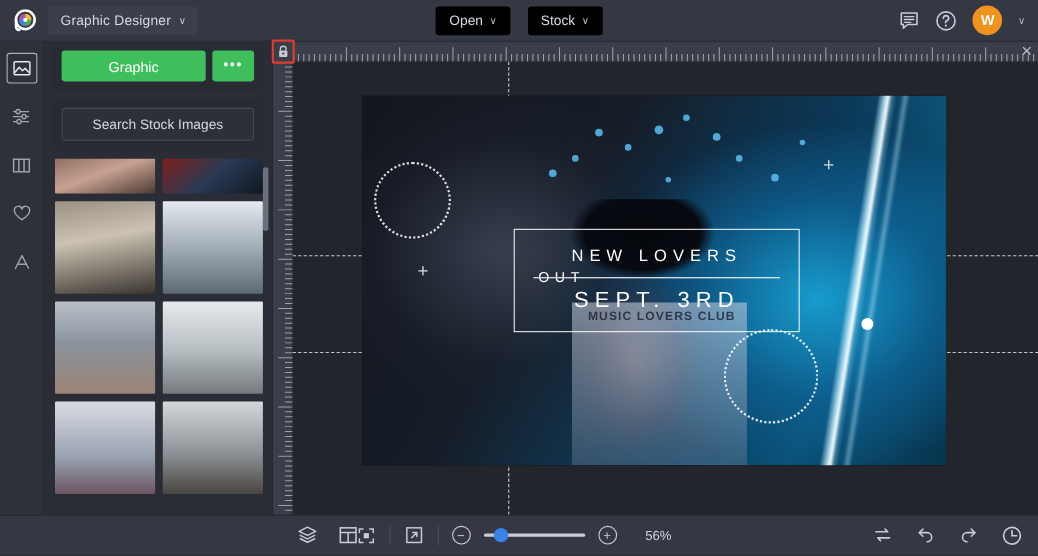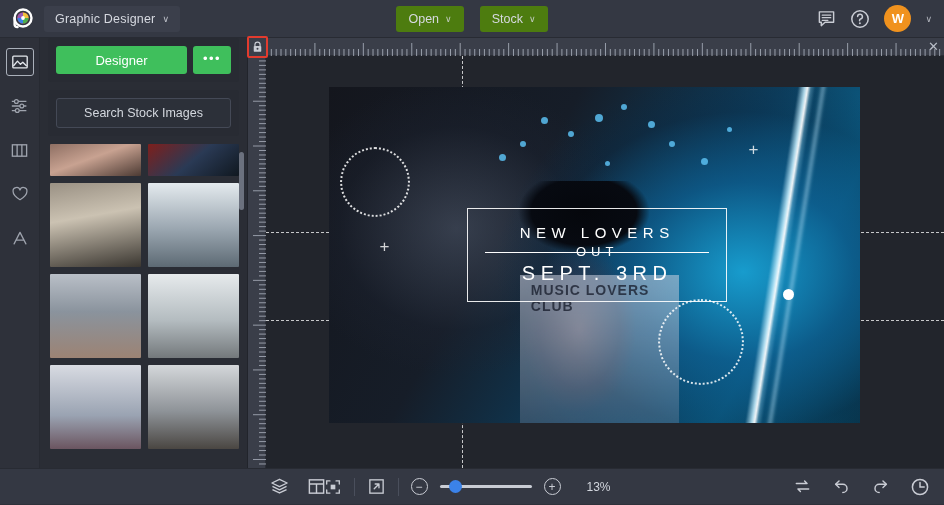--- a/index.html
+++ b/index.html
@@ -28,21 +28,21 @@
   }
   .center-btns {
     position: absolute; left: 0; right: 0; top: 0; height: 38px;
     display: flex; align-items: center; justify-content: center; gap: 16px;
     pointer-events: none;
   }
   .center-btns > * { pointer-events: auto; }
   .tb-btn {
     display: flex; align-items: center; gap: 6px;
     height: 26px; padding: 0 12px; border-radius: 3px;
-    background: #4d7c0f; font-size: 12.5px; color: #d6d9e0; cursor: pointer;
+    background: #000000; font-size: 12.5px; color: #d6d9e0; cursor: pointer;
   }
   .topbar-right {
     margin-left: auto; display: flex; align-items: center; gap: 14px;
     padding-right: 12px; position: relative; z-index: 2;
   }
   .ic { display: inline-flex; align-items: center; justify-content: center; cursor: pointer; }
   .avatar {
     width: 27px; height: 27px; border-radius: 50%; background: #f0921e;
     color: #fff; font-size: 13px; font-weight: bold;
     display: flex; align-items: center; justify-content: center; cursor: pointer;
@@ -155,39 +155,39 @@
       radial-gradient(ellipse 36% 22% at 50% 12%, #05070c 0%, #070a11 60%, rgba(7,10,17,0) 75%),
       radial-gradient(ellipse 30% 42% at 48% 58%, rgba(140,110,115,.55) 0%, rgba(60,55,75,.35) 55%, rgba(0,0,0,0) 78%);
   }
   .shirt {
     position: absolute; left: 36%; bottom: 0; width: 30%; height: 44%;
     background: linear-gradient(180deg, rgba(205,210,225,.55), rgba(120,135,160,.35));
     filter: blur(.6px);
   }
   .shirt-txt {
     position: absolute; left: 38%; bottom: 2%; width: 26%; height: 40%;
-    color: rgba(20,25,40,.75); font-size: 14px; font-weight: bold; line-height: 1.15;
-    letter-spacing: 1px; text-align: left; overflow: hidden; font-family: "Liberation Sans", sans-serif;
+    color: rgba(20,25,40,.75); font-size: 11px; font-weight: bold; line-height: 1.15;
+    letter-spacing: 1px; text-align: right; overflow: hidden; font-family: "Liberation Sans", sans-serif;
   }
   .bokeh { position: absolute; border-radius: 50%; background: rgba(90,190,240,.85); filter: blur(.6px); }
   .dot-circle { position: absolute; border: 2px dotted rgba(255,255,255,.85); border-radius: 50%; }
   .plus { position: absolute; color: rgba(255,255,255,.8); font-size: 17px; line-height: 1; font-weight: 300;}
   .whitedot { position: absolute; width: 11px; height: 11px; border-radius: 50%; background: #fff; }
 
   .textframe {
     position: absolute; left: 26%; top: 36%; width: 49%; height: 28%;
     border: 1px solid rgba(255,255,255,.9);
   }
   .art-text {
     position: absolute; left: 26%; top: 36%; width: 49%; height: 28%;
     display: flex; flex-direction: column; align-items: center; justify-content: center;
     color: #fff; font-family: "Liberation Sans", sans-serif;
   }
   .t1 { font-size: 15px; letter-spacing: 5.5px; font-weight: 300; }
-  .t2wrap { position: relative; width: 86%; display: flex; align-items: center; justify-content: center; margin: 3px 0; }
+  .t2wrap { position: relative; width: 86%; display: flex; align-items: center; margin: 3px 0; }
   .t2line { position: absolute; left: 0; right: 0; top: 50%; height: 1px; background: #fff; }
   .t2 { position: relative; font-size: 13px; letter-spacing: 5px; font-weight: 300; padding: 0 4px; }
   .t3 { font-size: 20px; letter-spacing: 5.5px; font-weight: 300; }
 
   
   .bottombar {
     height: 36px; flex: 0 0 36px; background: #343843;
     display: flex; align-items: center; position: relative;
     border-top: 1px solid #282b33;
   }
@@ -296,21 +296,21 @@
             <path d="M4.5 17.5 11 4.8l6.5 12.7M7.2 13.4h7.7" fill="none" stroke="#9ea3ad" stroke-width="1.4" stroke-linecap="round" stroke-linejoin="round"></path>
           </svg>
       </div>
     </div>
 
     <div class="panel">
 
       <div class="panel-box">
         <div class="row">
           <div class="btn-green">
-            <span>Designer</span>
+            <span>Graphic</span>
           </div>
           <div class="btn-green sq">
             <span>•••</span>
           </div>
         </div>
       </div>
 
       <div class="panel-box">
         <div class="btn-outline">
           <span>Search Stock Images</span>
@@ -676,21 +676,21 @@
             <path d="M7.6 12.4 12.6 7.4M8.6 7.4h4v4" fill="none" stroke="#c9ccd4" stroke-width="1.4" stroke-linecap="round" stroke-linejoin="round"></path>
           </svg>
       </span>
       <span class="sep"></span>
       <span class="circ-btn">−</span>
       <span class="zoom-slider">
         <span class="zoom-track"></span>
         <span class="zoom-knob" style="left: 9px;"></span>
       </span>
       <span class="circ-btn">+</span>
-      <span class="zoom-val">13%</span>
+      <span class="zoom-val">56%</span>
     </div>
 
     <div class="bb-right">
       <span class="ic">
         <svg width="19" height="19" viewBox="0 0 20 20">
             <path d="M3.5 6.8h11.3l-2.6-2.6M16.5 12.6H5.2l2.6 2.6" fill="none" stroke="#c9ccd4" stroke-width="1.5" stroke-linecap="round" stroke-linejoin="round"></path>
           </svg>
       </span>
       <span class="ic">
         <svg width="19" height="19" viewBox="0 0 20 20">

